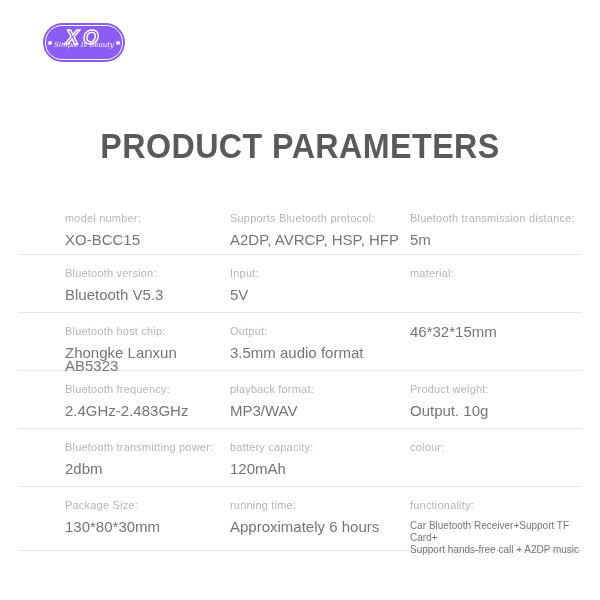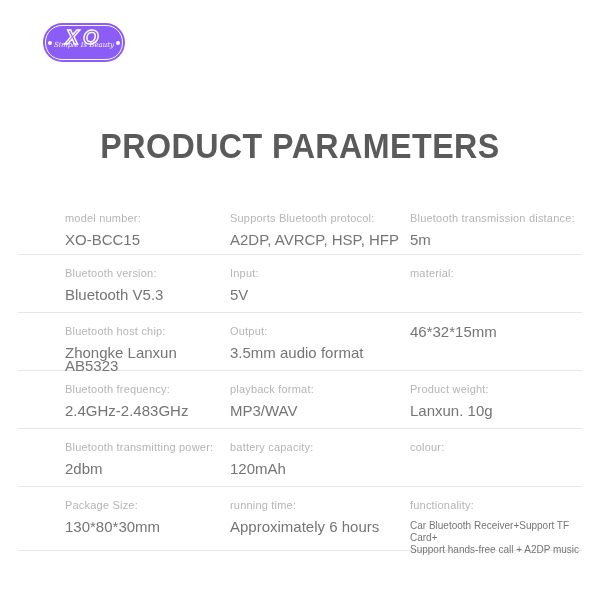--- a/index.html
+++ b/index.html
@@ -123,21 +123,21 @@
       <div class="pcell c1">
         <div class="plabel">Bluetooth frequency:</div>
         <div class="pvalue">2.4GHz-2.483GHz</div>
       </div>
       <div class="pcell c2">
         <div class="plabel">playback format:</div>
         <div class="pvalue">MP3/WAV</div>
       </div>
       <div class="pcell c3">
         <div class="plabel">Product weight:</div>
-        <div class="pvalue">Lanxun. 10g</div>
+        <div class="pvalue">Output. 10g</div>
       </div>
     </div>
 
     <div class="prow r5">
       <div class="pcell c1">
         <div class="plabel">Bluetooth transmitting power:</div>
         <div class="pvalue">2dbm</div>
       </div>
       <div class="pcell c2">
         <div class="plabel">battery capacity:</div>

